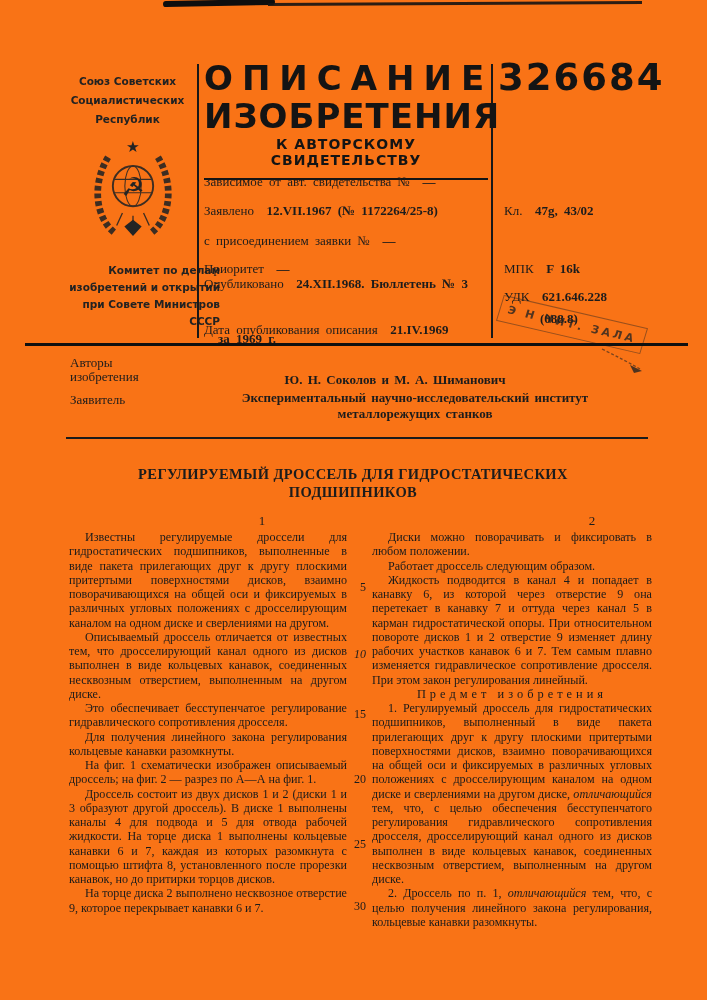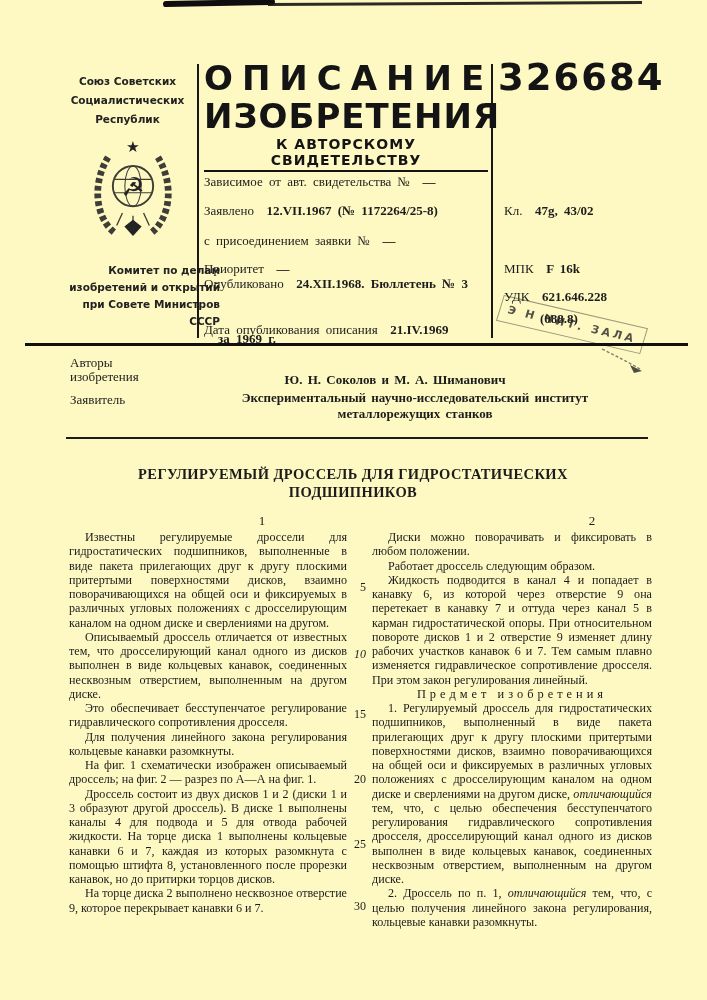--- a/index.html
+++ b/index.html
@@ -1,38 +1,38 @@
 <!DOCTYPE html>
 <html lang="ru"><head>
 <meta charset="utf-8">
 <style>
   html,body{margin:0;padding:0;background:#e8e6e1;}
   .page{
     position:relative; width:707px; height:1000px; margin:0 auto;
-    background:#fef9c3; overflow:hidden; color:#1c1c1c;
+    background:#f97316; overflow:hidden; color:#1c1c1c;
     font-family:"Liberation Serif","DejaVu Serif",serif;
   }
   
   .smudge-a{position:absolute;left:163px;top:0;width:112px;height:6px;background:#0e0e0e;border-radius:3px;transform:rotate(-1.2deg);}
   .smudge-b{position:absolute;left:268px;top:2px;width:374px;height:3px;background:#141414;transform:rotate(-0.3deg);opacity:.9;}
   
   .union{position:absolute;left:40px;top:72px;width:175px;text-align:center;
     font-family:"DejaVu Sans",sans-serif;font-weight:bold;font-size:10.5px;line-height:19px;color:#222;}
   .committee{position:absolute;left:35px;top:262px;width:185px;text-align:right;
     font-family:"DejaVu Sans",sans-serif;font-weight:bold;font-size:10.5px;line-height:17px;color:#222;}
   .emblem{position:absolute;left:85px;top:136px;width:96px;height:104px;}
   .vline{position:absolute;width:2px;background:#181818;top:64px;height:274px;}
   .vline1{left:197px;} .vline2{left:491px;}
   .t1{position:absolute;left:204px;top:58px;width:286px;text-align:center;white-space:nowrap;
     font-family:"DejaVu Sans",sans-serif;font-weight:bold;font-size:34px;letter-spacing:9px;color:#141414;}
   .t2{position:absolute;left:204px;top:96px;width:286px;text-align:center;white-space:nowrap;
     font-family:"DejaVu Sans",sans-serif;font-weight:bold;font-size:34px;letter-spacing:1px;color:#141414;}
   .subtitle{position:absolute;left:204px;top:136px;width:284px;text-align:center;
     font-family:"DejaVu Sans",sans-serif;font-weight:bold;font-size:14px;letter-spacing:1px;color:#141414;
-    padding-bottom:2px;border-bottom:2.5px solid #141414;}
+    padding-bottom:10px;border-bottom:2.5px solid #141414;}
   .docnum{position:absolute;left:498px;top:56px;white-space:nowrap;
     font-family:"DejaVu Sans",sans-serif;font-weight:bold;font-size:37px;letter-spacing:2px;color:#141414;}
   
   .field{position:absolute;left:204px;font-size:13px;word-spacing:3px;white-space:nowrap;color:#1c1c1c;}
   .f-val{font-weight:bold;}
   .fy1{top:174px;} .fy2{top:203px;} .fy3{top:233px;} .fy4{top:261px;}
   .fy5{top:276px;} .fy6{top:298px;left:218px;margin-top:33px;} .fy7{top:322px;}
   .rfield{position:absolute;left:504px;font-size:13px;word-spacing:3px;white-space:nowrap;color:#1c1c1c;}
   .ry1{top:203px;} .ry2{top:261px;} .ry3{top:289px;} .ry4{top:311px;left:540px;}
   

